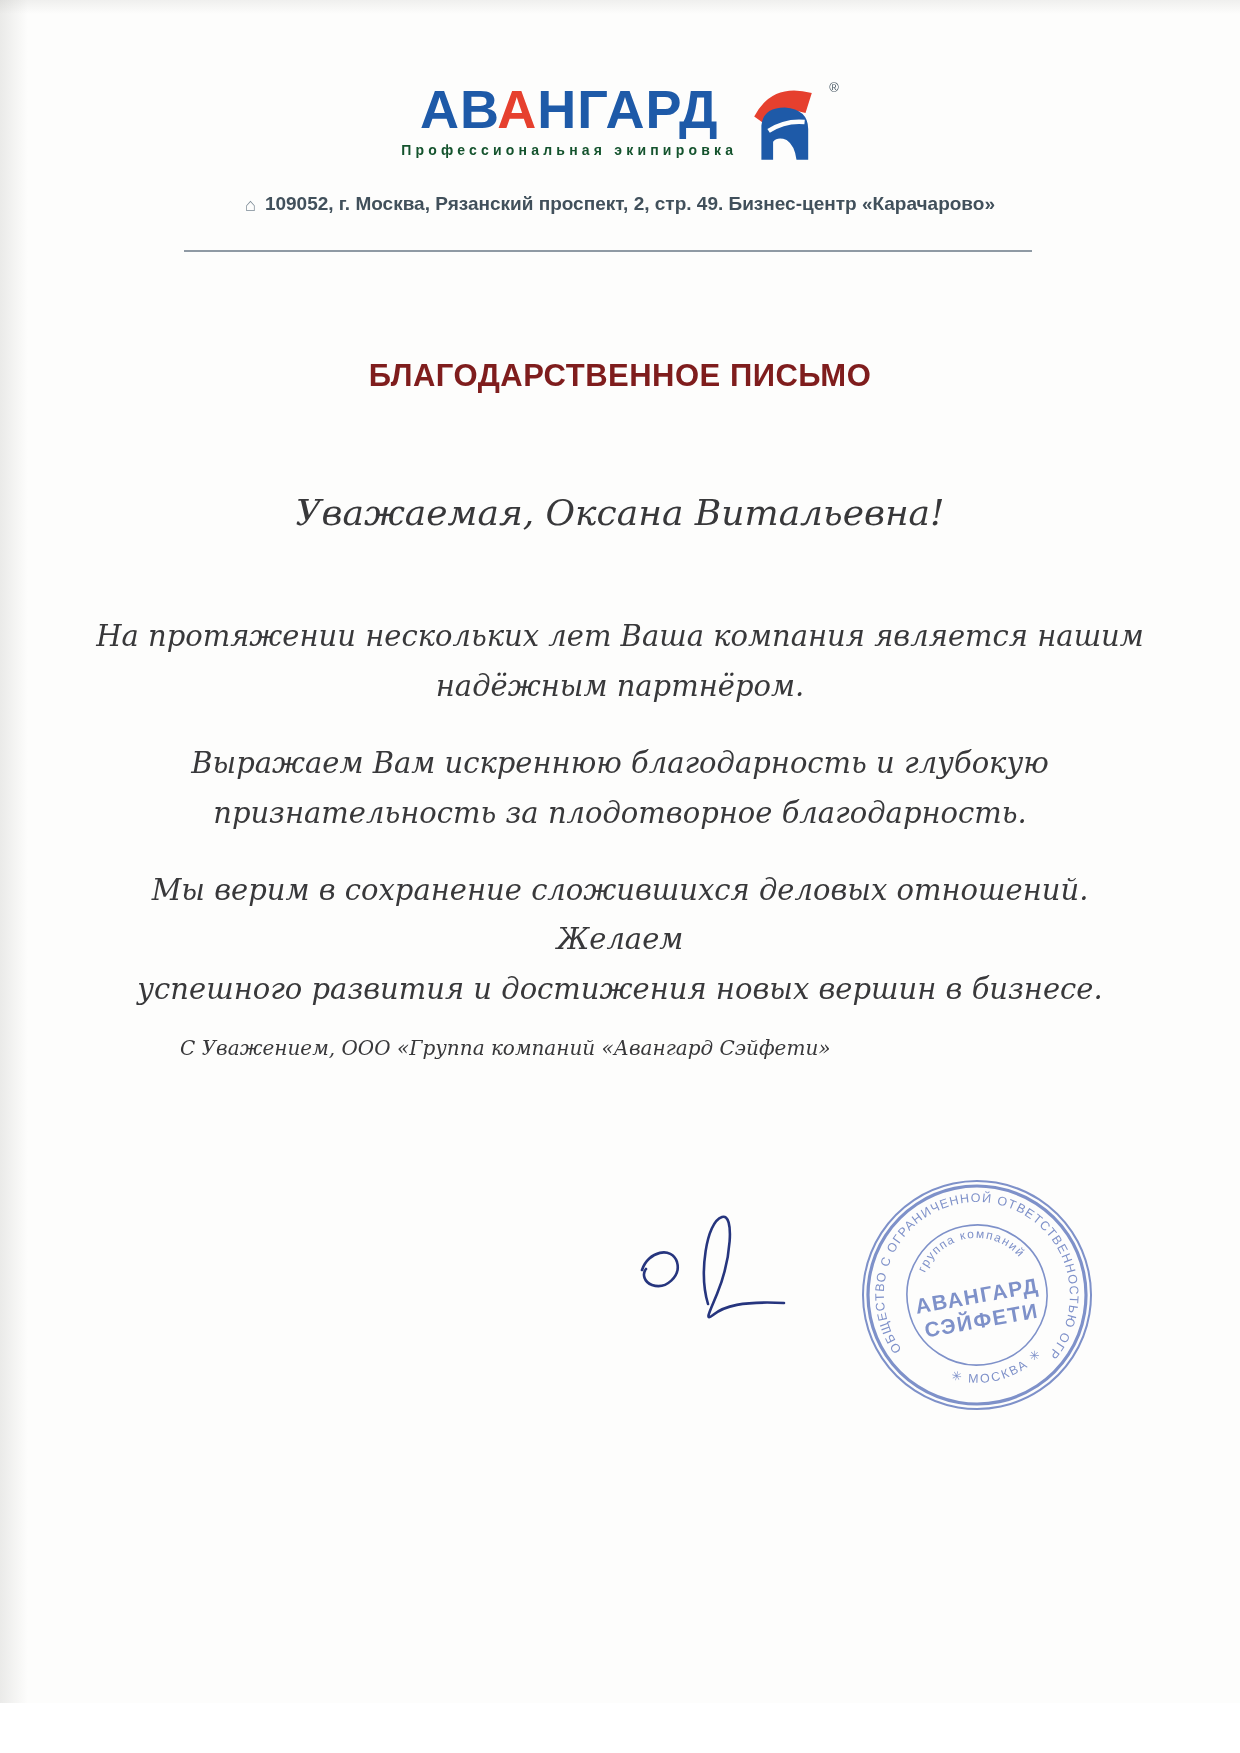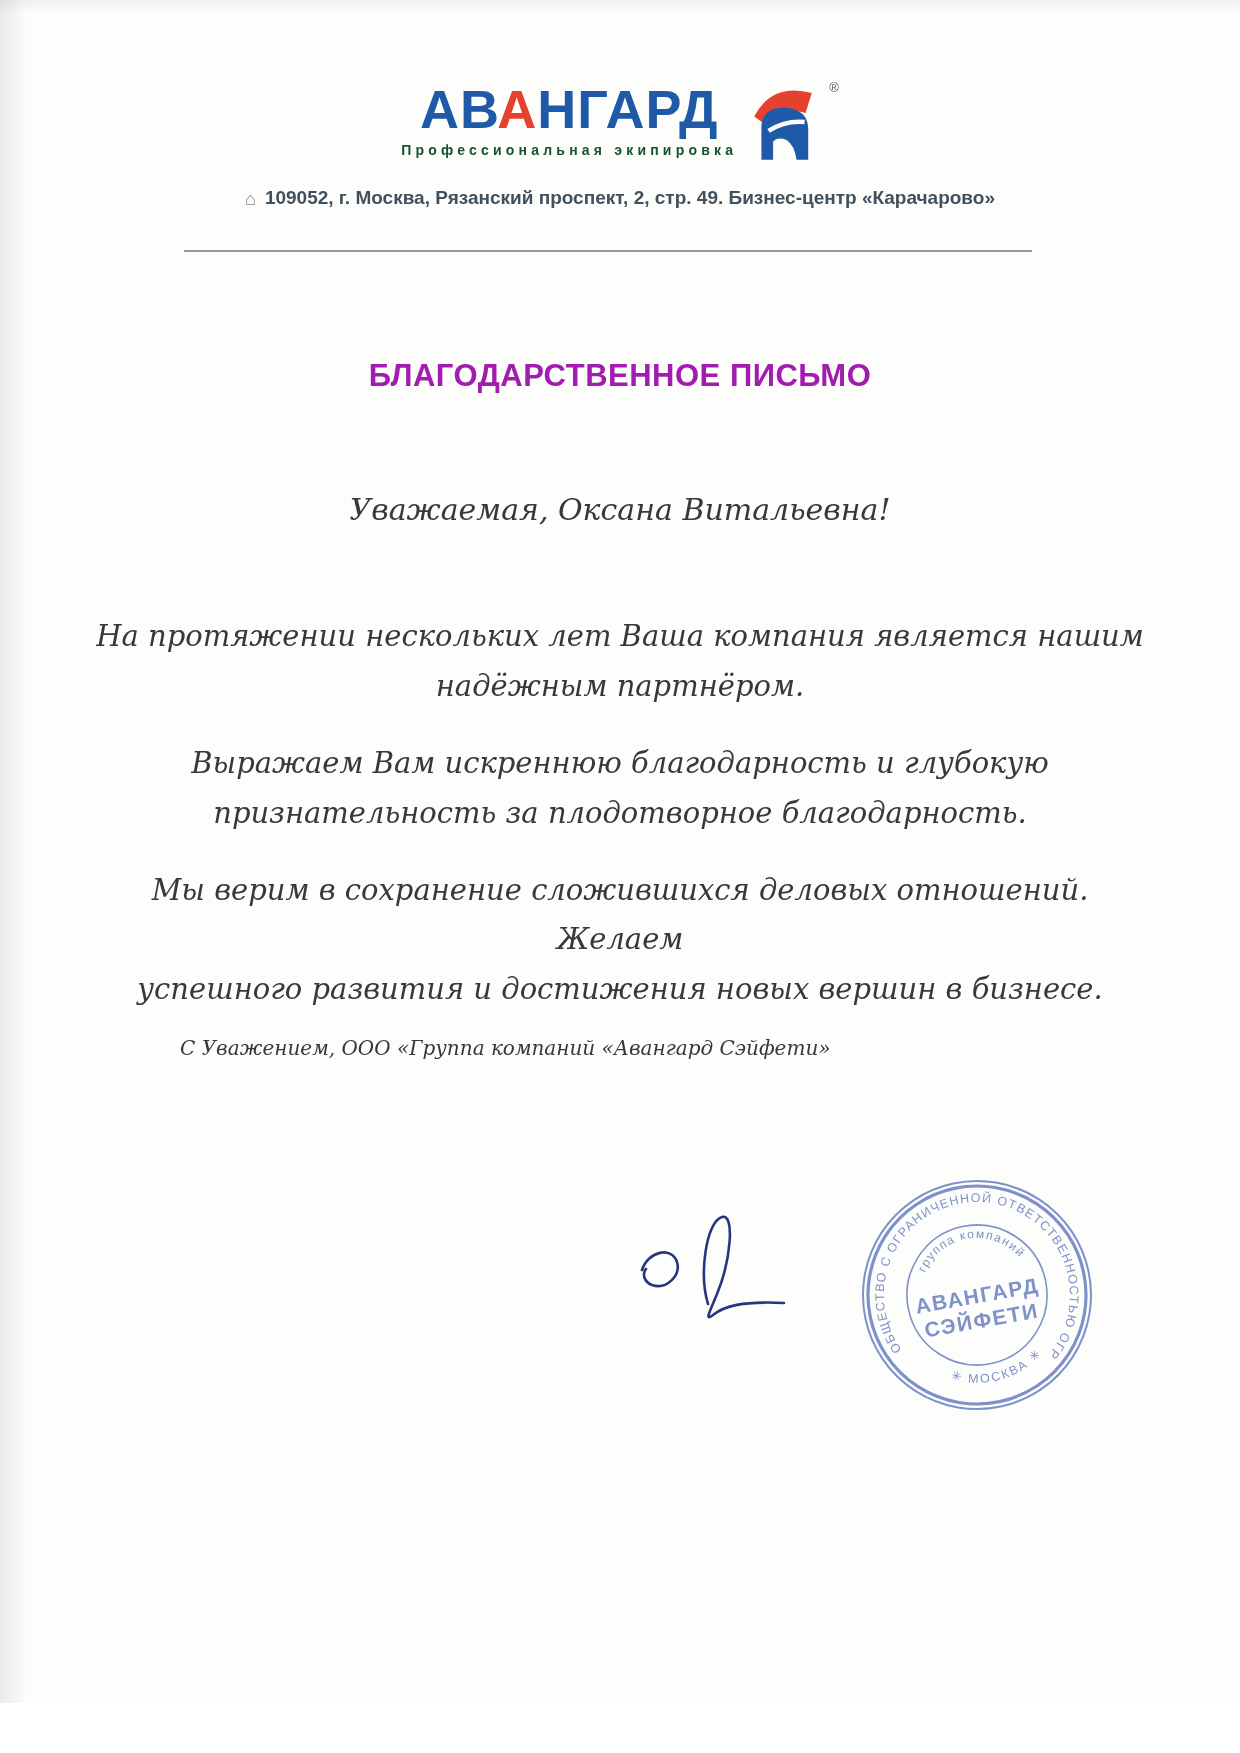--- a/index.html
+++ b/index.html
@@ -47,46 +47,46 @@
   .logo-helmet{width:72px;height:82px;margin-top:-2px;}
   .logo-reg{
     font-size:13px;color:#4a5a66;margin-top:-2px;font-weight:400;
   }
 
   
   .contact-block{
     position:absolute;top:183px;left:0;width:100%;
     text-align:center;font-weight:700;font-size:19px;color:#41505b;
   }
-  .contact-line{line-height:30px;white-space:nowrap;}
+  .contact-line{line-height:42px;white-space:nowrap;}
   .c-icon{
     display:inline-block;color:#7d8b96;font-weight:400;
     font-size:18px;transform:translateY(1px);margin-right:9px;
   }
   .c-sep{display:inline-block;width:26px;}
   .c-sep-wide{display:inline-block;width:40px;}
 
   .divider{
     position:absolute;top:250px;left:184px;width:848px;height:0;
     border-top:2px solid #8f9aa4;
   }
 
   
   .title{
     position:absolute;top:358px;left:0;width:100%;
     text-align:center;
-    font-size:31px;font-weight:700;letter-spacing:.5px;color:#a21caf;
+    font-size:31px;font-weight:700;letter-spacing:.5px;color:#7f1d1d;
   }
   .script{
     font-family:"DejaVu Serif","Liberation Serif",serif;
     font-style:italic;color:#38383a;
   }
   .salutation{
     position:absolute;top:492px;left:0;width:100%;
-    text-align:center;font-size:30px;
+    text-align:center;font-size:36px;
   }
   .body-paras{
     position:absolute;top:612px;left:90px;width:1060px;
     text-align:center;font-size:29px;line-height:1.72;
   }
   .para{margin:0 0 27px 0;}
   .signoff{
     position:absolute;top:1036px;left:180px;
     font-size:20px;white-space:nowrap;
   }

